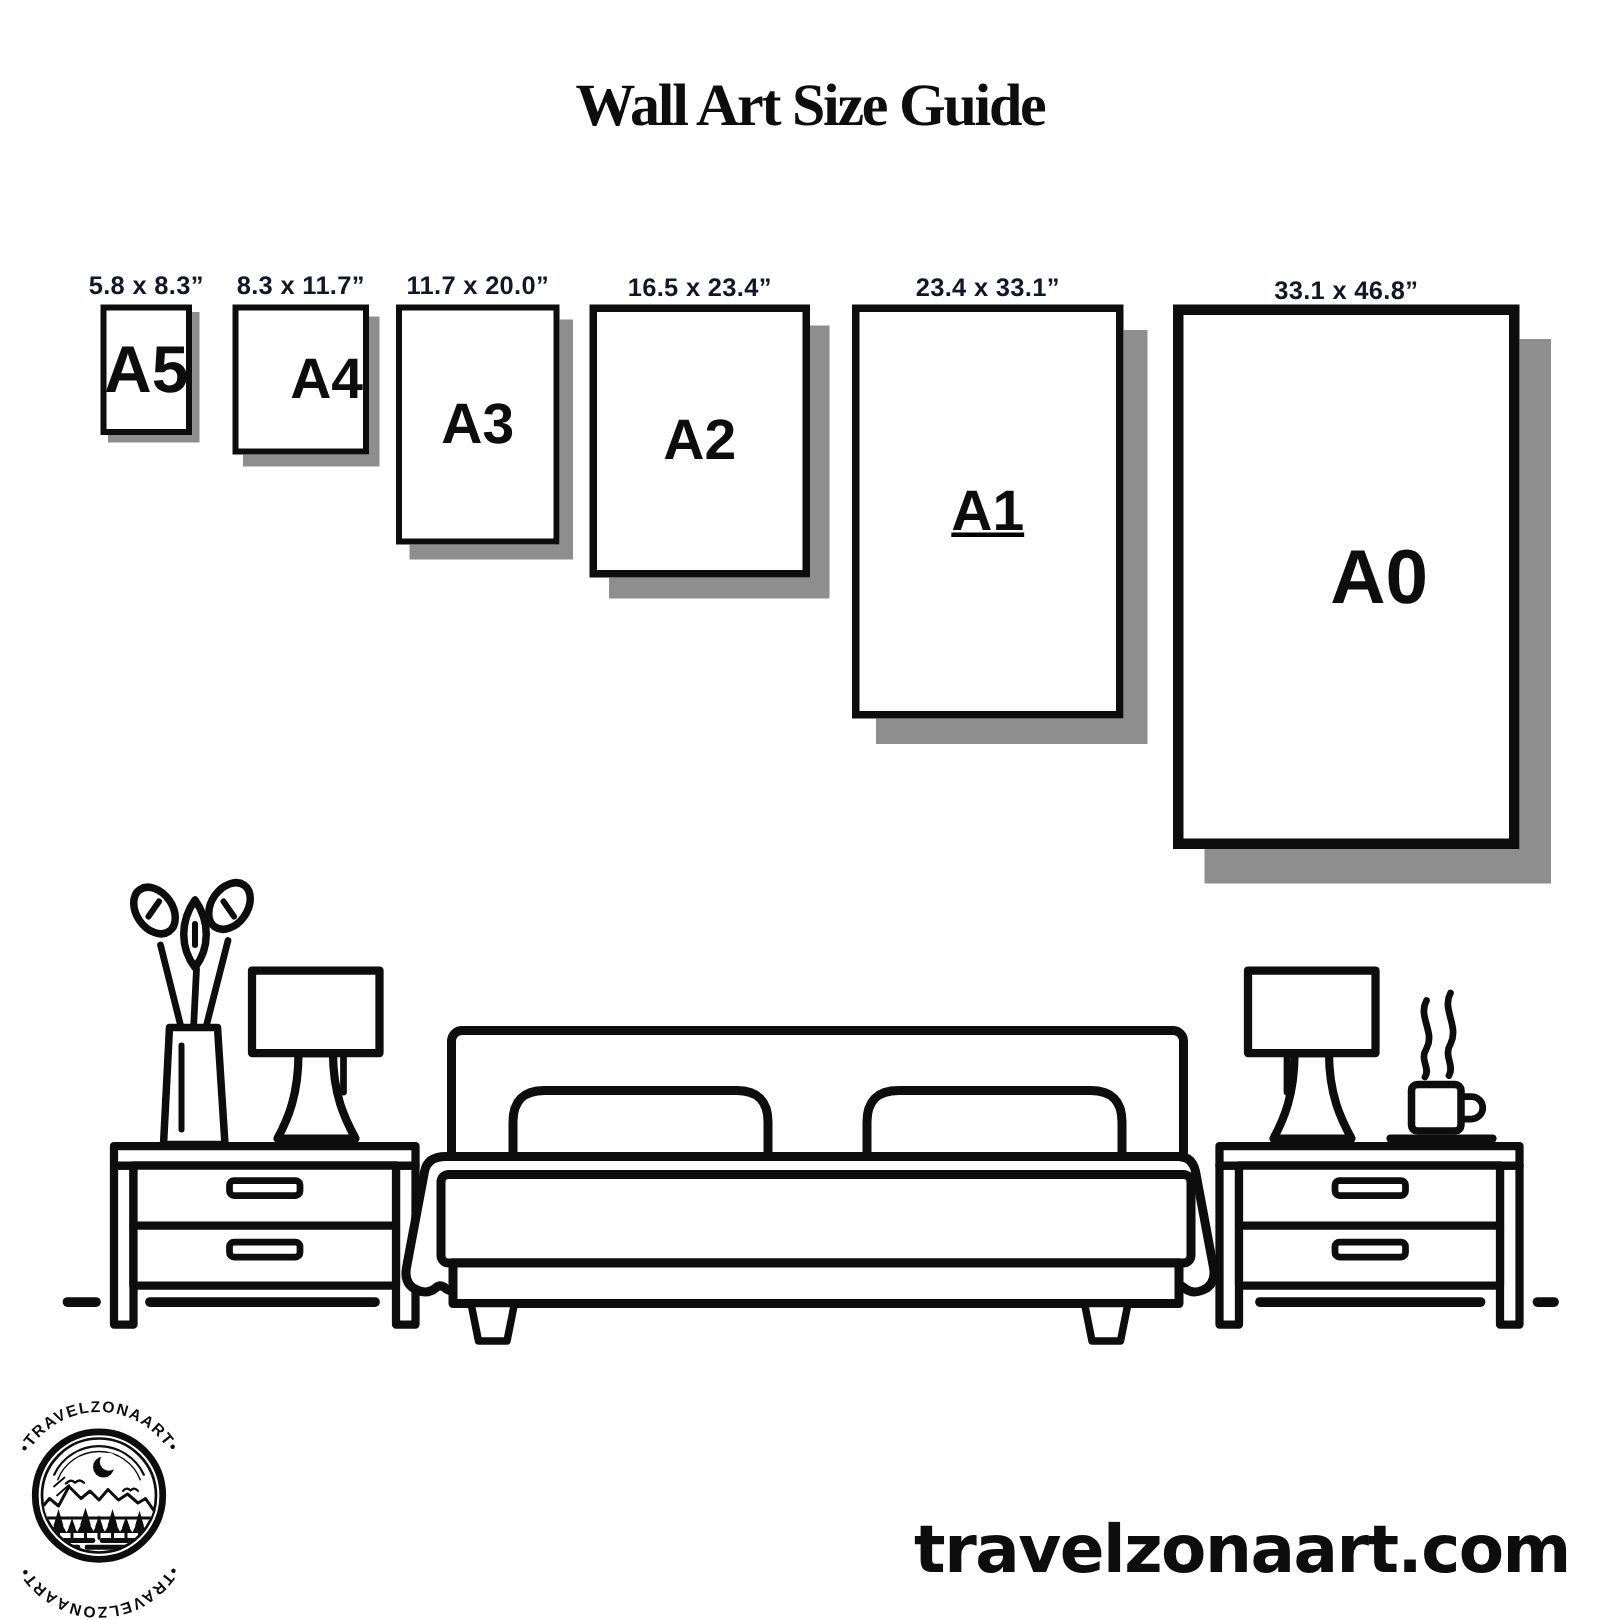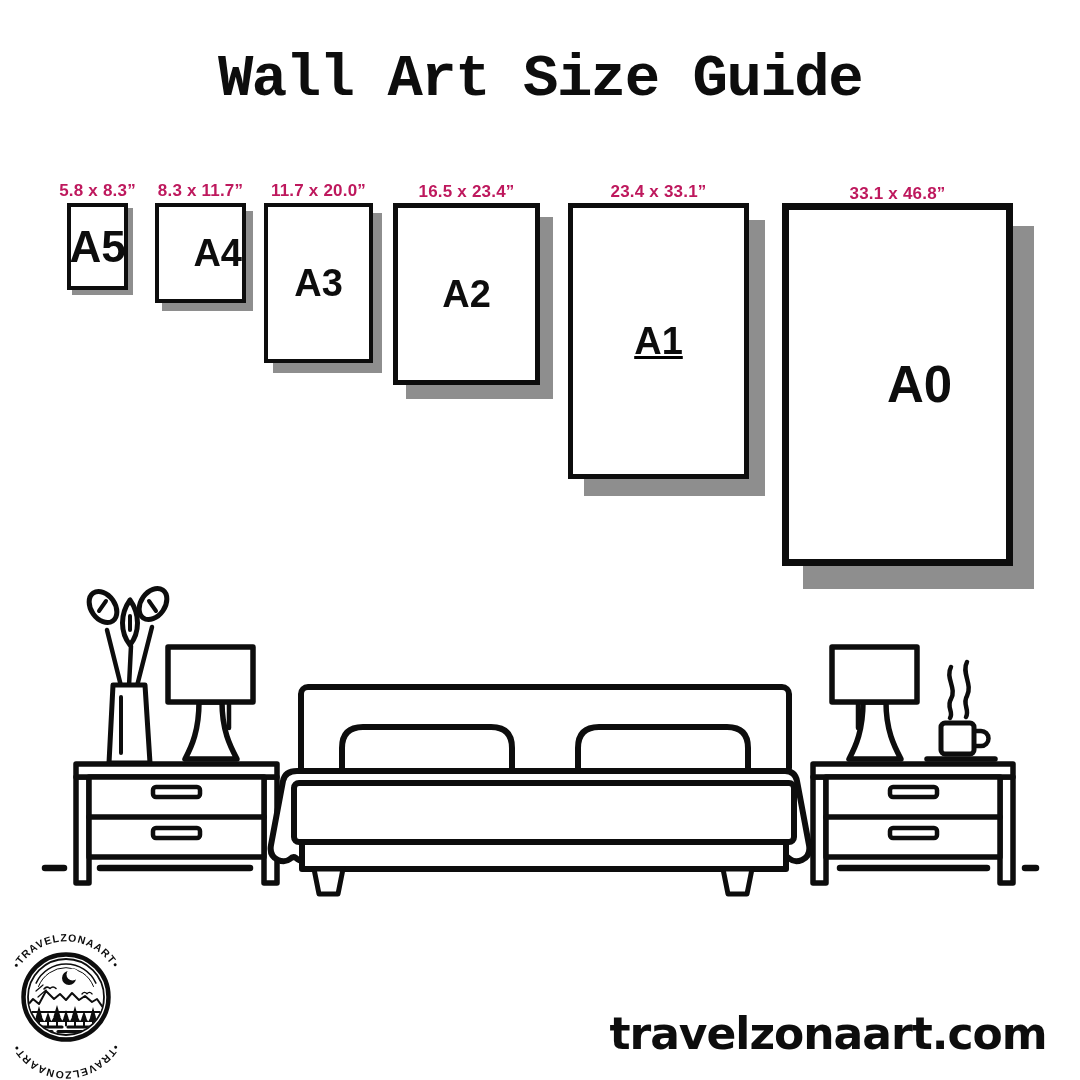--- a/index.html
+++ b/index.html
@@ -3,32 +3,32 @@
 <meta charset="utf-8">
 <style>
   html,body{margin:0;padding:0;}
   body{
     width:1080px;height:1080px;position:relative;background:#ffffff;
     font-family:"Liberation Sans",sans-serif;overflow:hidden;
     -webkit-font-smoothing:antialiased;
   }
   .page-title{
     position:absolute;left:0;top:46px;width:1080px;text-align:center;
-    font-family:Liberation Mono, monospace;font-weight:700;font-size:59px;
+    font-family:Liberation Serif, serif;font-weight:700;font-size:40px;
     letter-spacing:-1.5px;color:#0d0d0d;
   }
   
   .frame{
     position:absolute;background:#ffffff;border:4px solid #0d0d0d;
     box-sizing:border-box;display:flex;align-items:center;justify-content:center;
   }
   .size-label{
     position:absolute;bottom:100%;margin-bottom:6px;left:50%;
     transform:translateX(-50%);white-space:nowrap;
-    font:700 17px "Liberation Sans",sans-serif;color:#be185d;letter-spacing:.2px;
+    font:700 17px "Liberation Sans",sans-serif;color:#0f172a;letter-spacing:.2px;
   }
   .frame-letter{
     font-family:"Liberation Sans",sans-serif;font-weight:700;color:#0d0d0d;
     font-size:38px;line-height:1;
   }
   .frame-a5{left:67px;top:203px;width:61px;height:87px;box-shadow:5px 5px 0 0 #8e8e8e;}
   .frame-a5 .frame-letter{font-size:44px;}
   .frame-a4{left:155px;top:203px;width:91px;height:100px;box-shadow:7px 8px 0 0 #8e8e8e;justify-content:flex-end;}
   .frame-a3{left:264px;top:203px;width:109px;height:160px;box-shadow:9px 10px 0 0 #8e8e8e;}
   .frame-a2{left:393px;top:203px;width:147px;height:182px;border-width:5px;box-shadow:13px 14px 0 0 #8e8e8e;}

